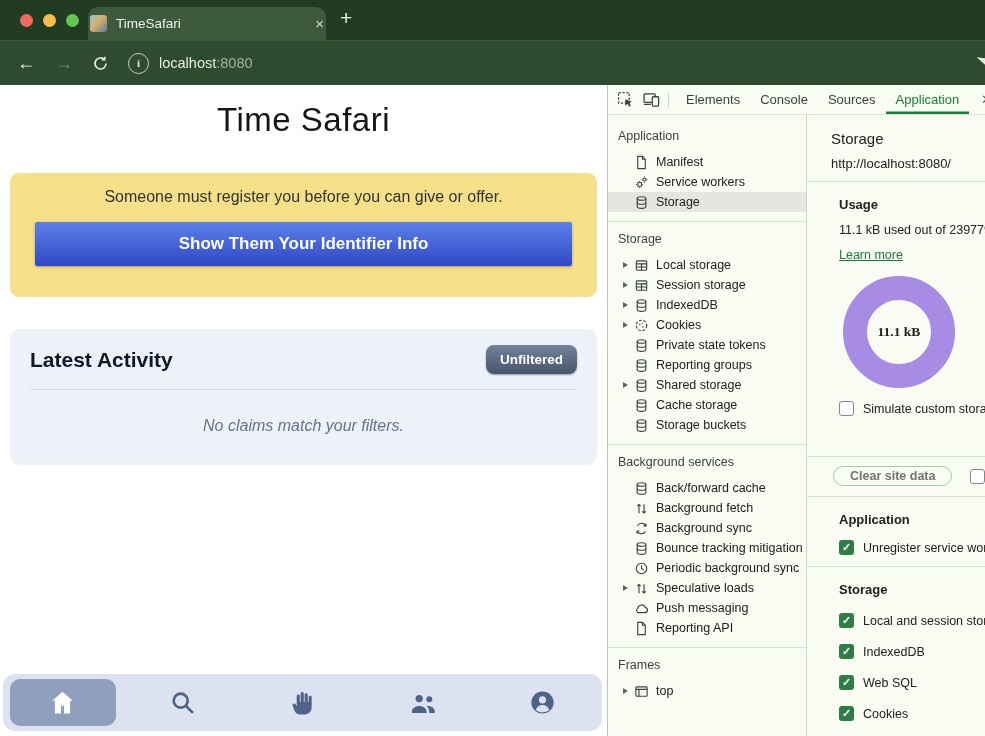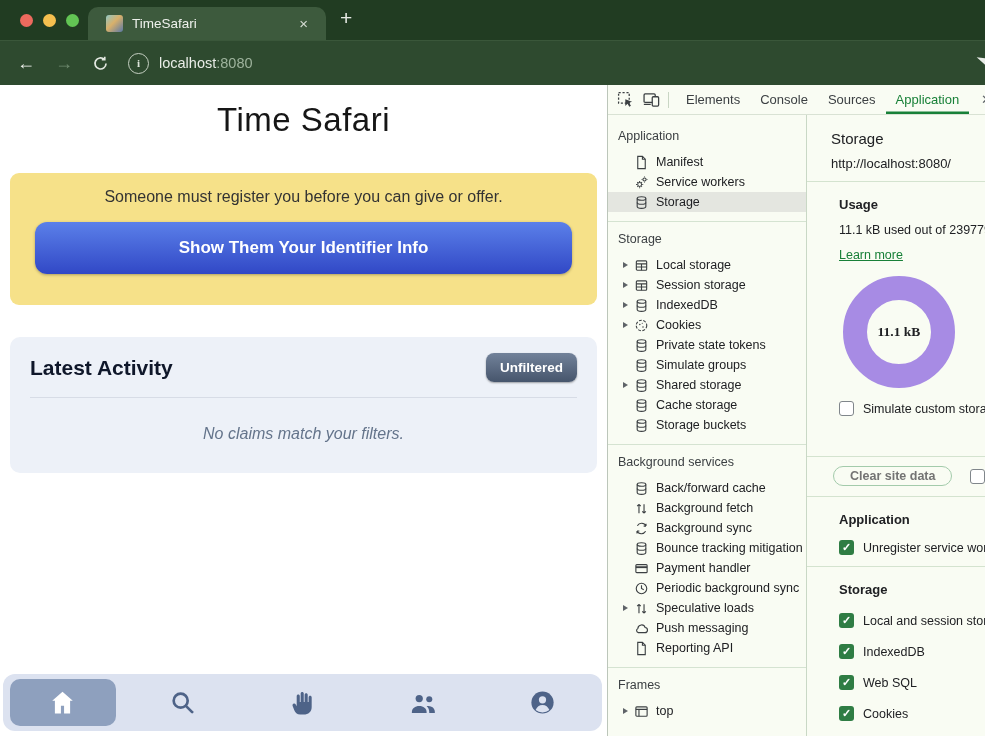--- a/index.html
+++ b/index.html
@@ -5,21 +5,21 @@
   html,body{margin:0;padding:0;background:#ffffff;}
   .window{position:relative;width:985px;height:736px;overflow:hidden;
           font-family:"Liberation Sans",sans-serif;background:#fff;}
 
   
   .tabbar{position:relative;height:40px;background:#213c22;}
   .lights{position:absolute;left:20px;top:14px;display:flex;gap:10px;}
   .light{width:13px;height:13px;border-radius:50%;}
   .light.red{background:#ed6a5e;}.light.yellow{background:#f5bf4f;}.light.green{background:#62c554;}
   .tab{position:absolute;left:88px;top:7px;width:238px;height:33px;background:#3d5a3d;
-       border-radius:10px 10px 0 0;display:flex;align-items:center;padding:0 18px;box-sizing:border-box;}
+       border-radius:10px 10px 0 0;display:flex;align-items:center;padding:0 2px;box-sizing:border-box;}
   .favicon{width:17px;height:17px;border-radius:3px;margin-right:9px;flex:none;
            background:linear-gradient(135deg,#8fc7c5 0%,#d9b06a 45%,#5a79a8 100%);}
   .tab-title{color:#eef1ec;font-size:13.5px;flex:1;}
   .tab-close{color:#d4dbd2;font-size:15px;line-height:1;cursor:default;}
   .newtab{position:absolute;left:340px;top:6px;color:#e6eae4;font-size:21px;font-weight:400;}
   .navbar{position:relative;height:44px;background:#2e4a2f;display:flex;align-items:center;
           border-top:1px solid #3a573a;}
   .nav-arrow{font-size:18px;margin-left:14px;width:24px;text-align:center;}
   .back{color:#eef1ec;}.fwd{color:#6e8a6e;}
   .reload{margin-left:12px;width:24px;display:flex;justify-content:center;}
@@ -33,22 +33,22 @@
             border-top:9px solid #e8ece7;border-left:13px solid transparent;transform:rotate(8deg);}
 
   
   .content{display:flex;height:652px;}
   .page{position:relative;width:607px;background:#fff;box-sizing:border-box;}
 
   .page-title{margin:16px 0 0;text-align:center;font-size:33px;font-weight:400;
               letter-spacing:.5px;color:#161616;}
   .alert{margin:34px 10px 0;background:#f6e189;border-radius:9px;padding:15px 12px 15px;}
   .alert-msg{text-align:center;font-size:16px;font-weight:500;color:#333;margin:0 0 14px;}
-  .alert-btn{display:block;width:calc(100% - 26px);margin:16px auto;height:52px;border:none;
-             border-radius:12px;background:linear-gradient(#5b80e9,#3148c6);color:#fff;
+  .alert-btn{display:block;width:calc(100% - 26px);margin:16px auto;height:44px;border:none;
+             border-radius:2px;background:linear-gradient(#5b80e9,#3148c6);color:#fff;
              font-size:17px;font-weight:700;font-family:"Liberation Sans",sans-serif;
              box-shadow:0 1px 3px rgba(0,0,0,.3);cursor:pointer;}
   .card{margin:32px 10px 0;background:#edf1f8;border-radius:10px;padding:16px 20px 24px;}
   .card-head{display:flex;align-items:center;justify-content:space-between;}
   .card-title{font-size:21px;font-weight:800;color:#0f172a;}
   .filter-btn{border:none;border-radius:8px;background:linear-gradient(#72829a,#46556c);
               color:#fff;font-size:13.5px;font-weight:600;padding:7px 14px;
               font-family:"Liberation Sans",sans-serif;box-shadow:0 1px 2px rgba(0,0,0,.35);cursor:pointer;}
   .card-div{border:0;border-top:1px solid #d7dce6;margin:15px 0 0;}
   .empty-msg{margin:27px 0 6px;text-align:center;font-style:italic;color:#64748b;font-size:16px;}
@@ -337,21 +337,21 @@
               <svg class="ticon">
                   <use href="#i-db"></use>
                 </svg>
               <span class="tlabel">Private state tokens</span>
             </div>
             <div class="dt-item">
               <span class="exp"></span>
               <svg class="ticon">
                   <use href="#i-db"></use>
                 </svg>
-              <span class="tlabel">Simulate groups</span>
+              <span class="tlabel">Reporting groups</span>
             </div>
             <div class="dt-item">
               <span class="exp show"></span>
               <svg class="ticon">
                   <use href="#i-db"></use>
                 </svg>
               <span class="tlabel">Shared storage</span>
             </div>
             <div class="dt-item">
               <span class="exp"></span>
@@ -391,27 +391,20 @@
                   <use href="#i-sync"></use>
                 </svg>
               <span class="tlabel">Background sync</span>
             </div>
             <div class="dt-item">
               <span class="exp"></span>
               <svg class="ticon">
                   <use href="#i-db"></use>
                 </svg>
               <span class="tlabel">Bounce tracking mitigation</span>
-            </div>
-            <div class="dt-item">
-              <span class="exp"></span>
-              <svg class="ticon">
-                  <use href="#i-card"></use>
-                </svg>
-              <span class="tlabel">Payment handler</span>
             </div>
             <div class="dt-item">
               <span class="exp"></span>
               <svg class="ticon">
                   <use href="#i-clock"></use>
                 </svg>
               <span class="tlabel">Periodic background sync</span>
             </div>
             <div class="dt-item">
               <span class="exp show"></span>

